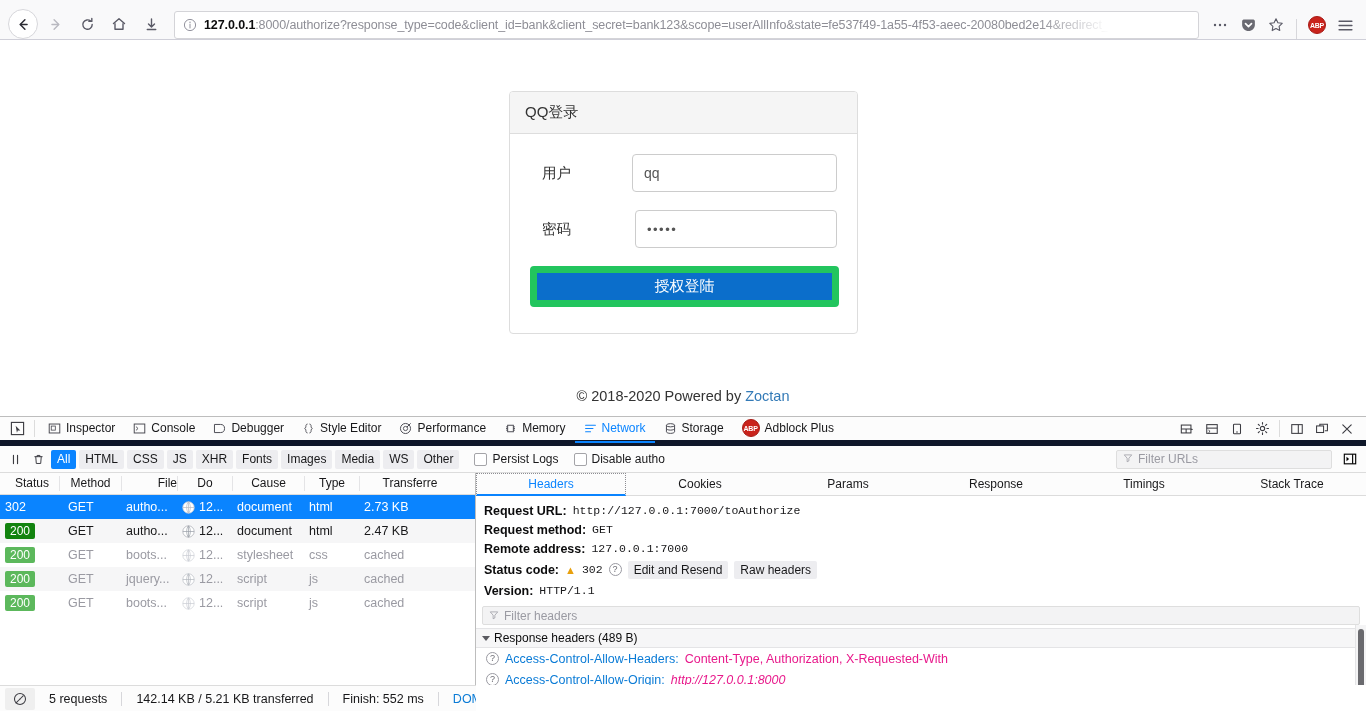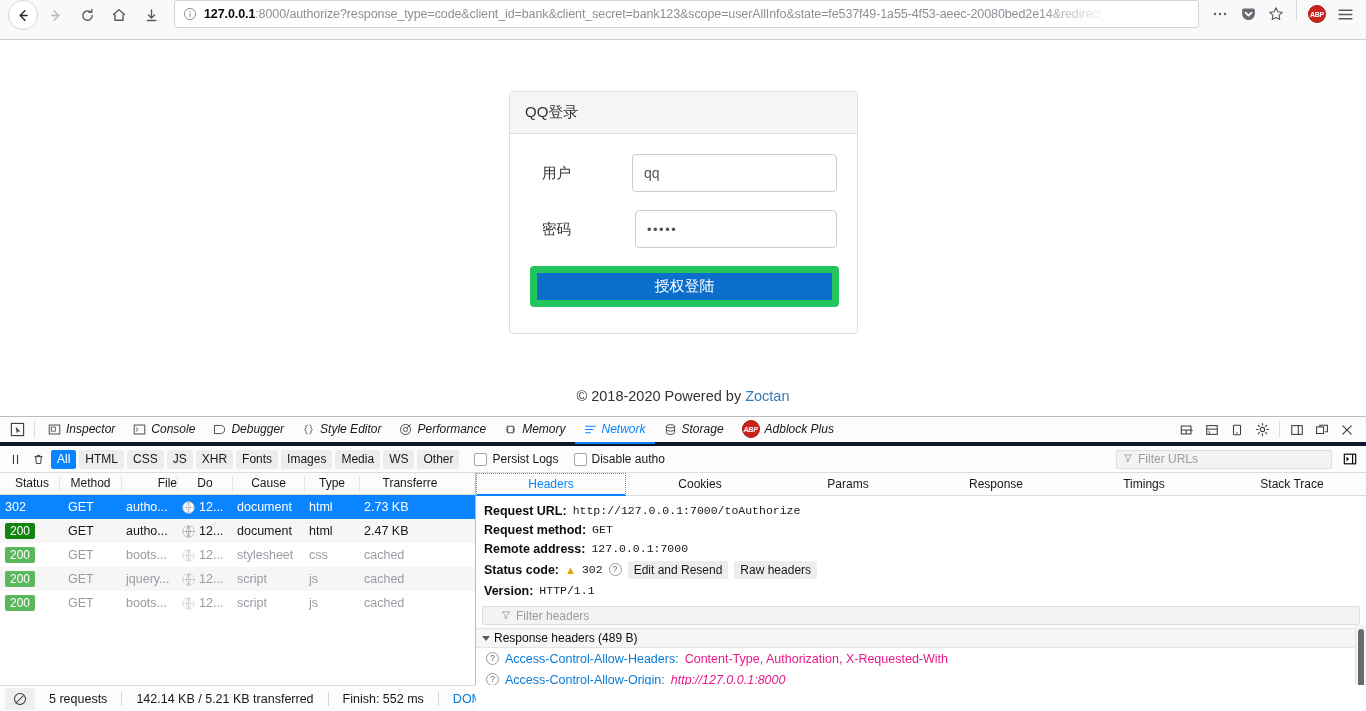--- a/index.html
+++ b/index.html
@@ -11,21 +11,21 @@
     -webkit-font-smoothing: antialiased;
   }
   * { box-sizing: border-box; }
 
   
   .browser-nav {
     height: 40px;
     background: #f9f9fa;
     border-bottom: 1px solid #cfcfd8;
     display: flex;
-    align-items: flex-start;
+    align-items: flex-end;
     padding: 0 8px;
     gap: 2px;
   }
   .nav-btn {
     width: 30px; height: 30px;
     display: flex; align-items: center; justify-content: center;
     border-radius: 3px;
     color: #5a5a66;
     flex: none;
   }
@@ -147,26 +147,25 @@
     height: 295px;
     border-top: 1px solid #bdbdbd;
     background: #fff;
     display: flex;
     flex-direction: column;
     font-size: 11px;
   }
   .dt-toolbar {
     height: 29px;
     background: #fcfcfc;
-    border-bottom: 4px solid #0f172a;
+    border-bottom: 6px solid #0f172a;
     display: flex;
     align-items: center;
     padding: 0 4px;
     flex: none;
-    font-style: italic;
   }
   .dt-picker {
     width: 26px; height: 22px;
     display:flex;align-items:center;justify-content:center;
     color:#3c3c42;
   }
   .dt-vsep { width:1px;height:17px;background:#dcdcdc;margin:0 4px;flex:none;}
   .dt-tab {
     display: flex; align-items: center; gap: 5px;
     height: 28px;
@@ -326,21 +325,21 @@
     border-radius: 2px;
     display: flex; align-items: center;
     font-size: 12px; color: #18181a;
   }
   .hdr-filter {
     margin: 3px 6px 0 6px;
     height: 19px;
     background: #f3f3f4;
     border: 1px solid #dedede;
     border-radius: 2px;
-    display: flex; align-items: center; gap: 5px; padding: 0 18px;
+    display: flex; align-items: center; gap: 5px; padding: 0 6px;
     color: #9a9aa2; font-size: 12px;
     flex: none;
   }
   .hdr-scroll { flex: 1; overflow: hidden; position: relative; }
   .grp-title {
     display: flex; align-items: center; gap: 4px;
     height: 20px;
     background: #f6f6f7;
     border-bottom: 1px solid #e4e4e6;
     border-top: 1px solid #e4e4e6;

